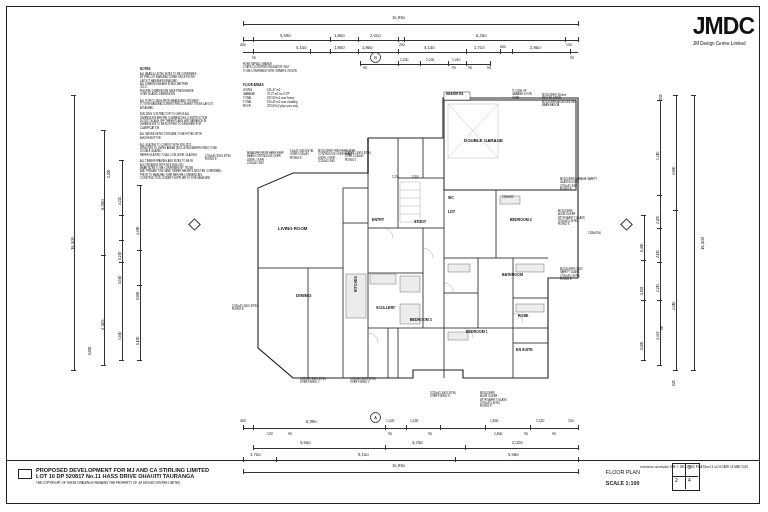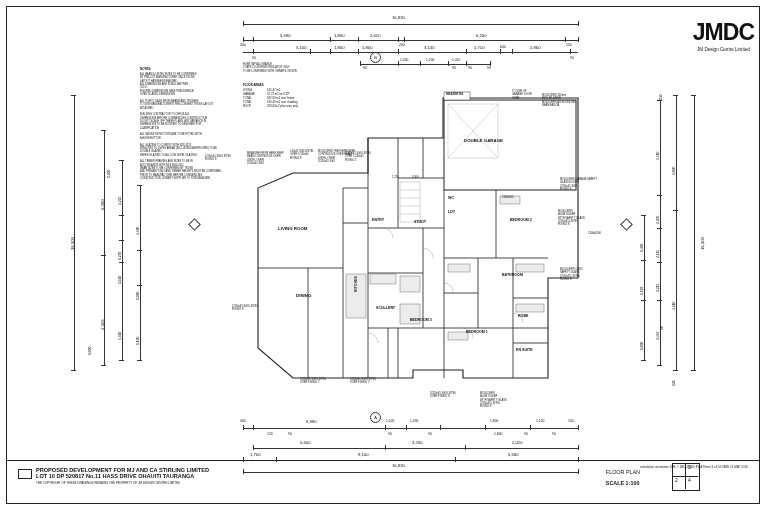--- a/index.html
+++ b/index.html
@@ -23,21 +23,21 @@
   .bold{font-weight:bold;}
   .dimline{position:absolute;background:#333;height:0.6px;}
   .dimvert{position:absolute;background:#333;width:0.6px;}
   .tick{position:absolute;background:#333;width:0.6px;height:5px;}
   .tickh{position:absolute;background:#333;height:0.6px;width:5px;}
   .dimtext{position:absolute;font-size:4.2px;color:#111;white-space:nowrap;}
   .dimtext.small{font-size:3.4px;}
   .vtext{position:absolute;font-size:4.2px;white-space:nowrap;transform-origin:0 0;transform:rotate(-90deg);}
   .vtext.small{font-size:3.4px;}
   
-  #logo{position:absolute;right:14px;top:19px;text-align:center;}
+  #logo{position:absolute;right:14px;top:13px;text-align:left;}
   #logo .mark{font-size:23px;font-weight:bold;letter-spacing:-1px;font-family:"Liberation Sans",sans-serif;color:#111;}
   #logo .sub{font-size:4.6px;color:#111;margin-top:1px;}
   
   #titleblock{position:absolute;left:6px;bottom:6px;width:754px;height:46px;border-top:1px solid #222;box-sizing:border-box;}
   #tb-left{position:absolute;left:10px;top:6px;}
   #tb-left .line1{font-size:5.6px;font-weight:bold;}
   #tb-left .line2{font-size:5.6px;font-weight:bold;}
   #tb-left .line3{font-size:3px;margin-top:2px;color:#222;}
   .swatch{position:absolute;left:12px;top:8px;width:12px;height:8px;border:0.7px solid #222;background:#fff;}
   #tb-right{position:absolute;right:120px;top:8px;text-align:left;}

